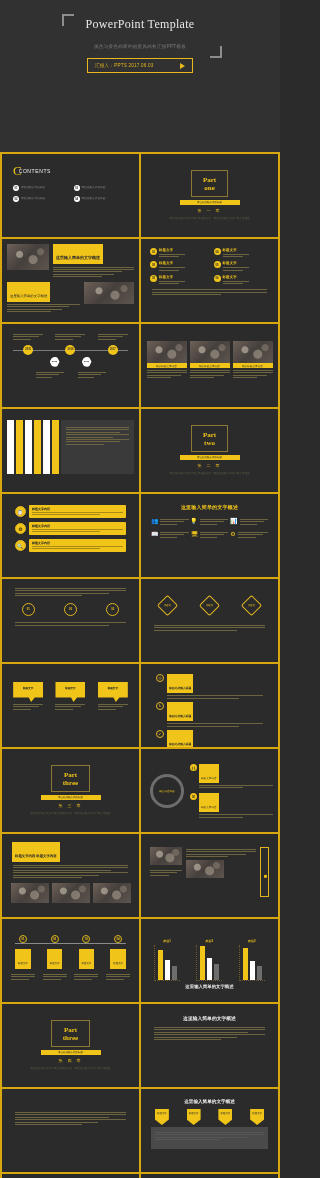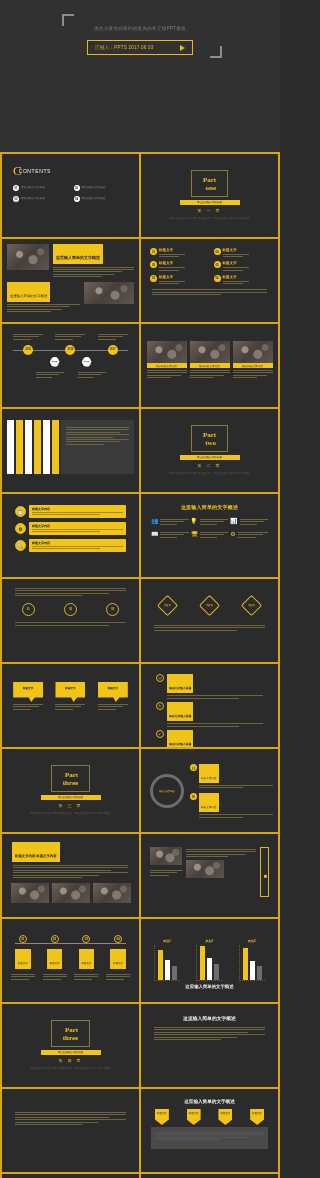--- a/index.html
+++ b/index.html
@@ -44,40 +44,41 @@
       radial-gradient(circle at 80% 30%, rgba(190,175,155,.3) 3px, transparent 4px); }
   .ybar { background: #f0c419; }
   .ybox { border: 1px solid #e0b520; }
   .circ { border-radius: 50%; display: flex; align-items: center; justify-content: center; }
   .yc { background: #f0c419; color: #2b2b2b; }
   .wc { background: #fff; color: #2b2b2b; }
   .tiny { font-size: 2.8px; font-weight: bold; }
 
   
   .part-wrap { height: 100%; display: flex; flex-direction: column; align-items: center; justify-content: center; }
-  .part-box { border: 1px solid #8a7a33; padding: 5px 11px 4px; text-align: right; position: relative; }
+  .part-box { border: 1px solid #8a7a33; padding: 5px 11px 4px; text-align: center; position: relative; }
   .part-en { color: #f0c419; font-size: 7px; font-weight: bold; line-height: 1.15; font-family: "Liberation Serif", serif; }
   .part-strip { width: 60px; height: 5px; background: #f0c419; margin: 3px auto 0; display:flex; align-items:center; justify-content:center; }
   .part-strip span { font-size: 2.5px; color: #2b2b2b; }
   .part-cn { color: #f0c419; font-size: 4px; letter-spacing: 2px; margin-top: 3px; }
   .part-desc { font-size: 2.6px; color: #5f5a44; text-align: center; margin-top: 4px; line-height: 1.8; }
 
   .row { display: flex; }
   .col { display: flex; flex-direction: column; }
   .fill { flex: 1; }
 </style>
 </head>
 <body>
 
 <div class="page">
 
   <div class="hero">
     <div class="brk brk-tl"></div>
     <div class="brk brk-br"></div>
     <div class="hero-inner">
+      <div class="h-sub">PowerPoint Template</div>
       <div class="h-desc">黑色与黄色商简约创意风商务汇报PPT模板</div>
       <div class="h-btn">
         <span>汇报人：PPTS     2017.06.03</span>
         <i class="h-play"></i>
       </div>
     </div>
   </div>
 
   <div class="grid">
 

